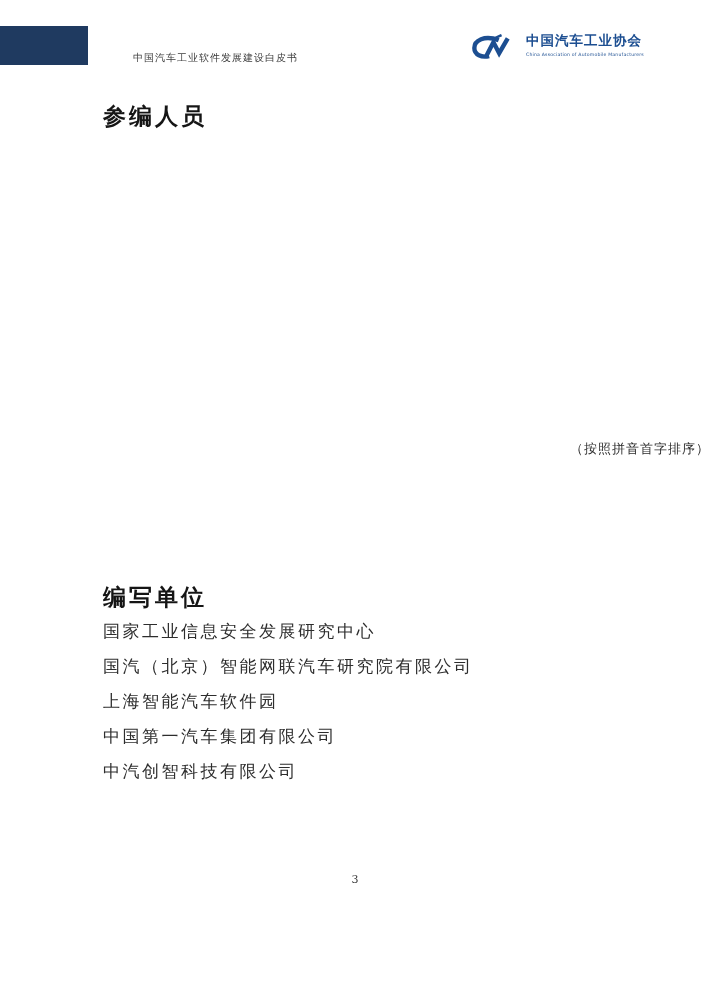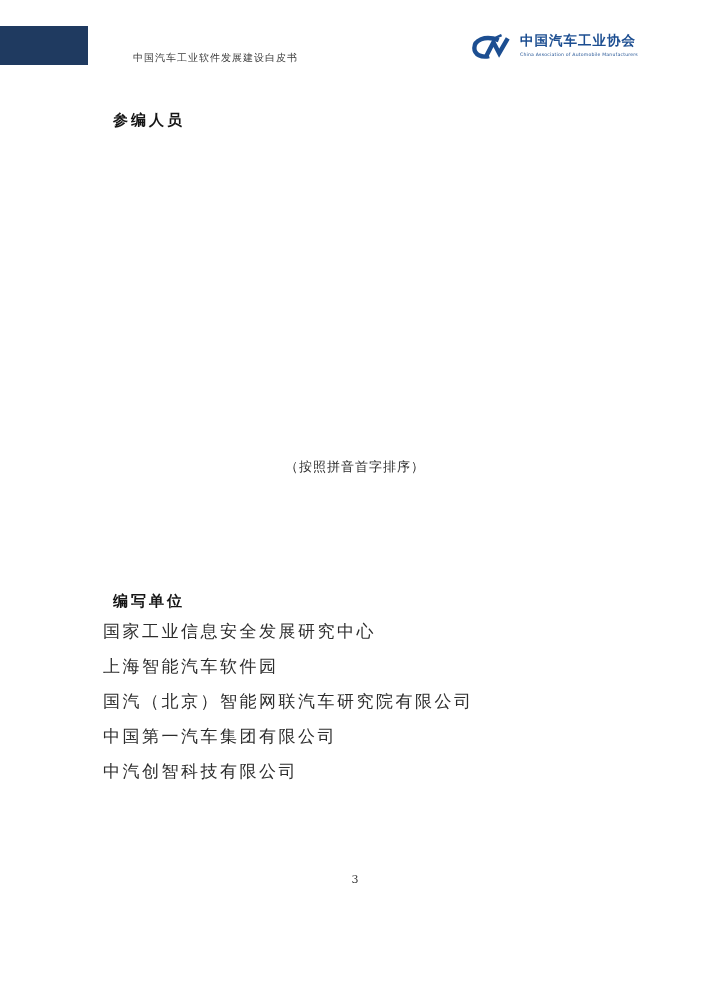--- a/index.html
+++ b/index.html
@@ -20,49 +20,49 @@
     position:absolute;left:0;top:26px;width:88px;height:39px;
     background:var(--accent-bar);
   }
   .doc-title{
     position:absolute;left:133px;top:51px;
     font-family:Liberation Mono, monospace;
     font-size:10px;color:#3c3c3c;letter-spacing:1px;
   }
   .logo{
     position:absolute;left:471px;top:32px;
-    display:flex;align-items:flex-start;gap:7px;
+    display:flex;align-items:flex-start;gap:13px;
   }
   .logo-mark{width:42px;height:25px;display:block;margin-top:2px;}
   .logo-text{display:flex;flex-direction:column;}
   .logo-cn{
     font-family:"DejaVu Sans",sans-serif;font-weight:bold;
     font-size:13.5px;color:var(--brand-blue);letter-spacing:1px;white-space:nowrap;
   }
   .logo-en{
     font-family:"DejaVu Sans",sans-serif;
     font-size:4.6px;color:var(--brand-blue);margin-top:1.5px;
     letter-spacing:0.2px;white-space:nowrap;
   }
   .section-heading{
-    position:absolute;left:103px;margin:10px;
+    position:absolute;left:103px;margin:0;
     font-family:"DejaVu Sans",sans-serif;font-weight:bold;
-    font-size:15px;color:var(--heading-text);letter-spacing:3px;
+    font-size:23px;color:var(--heading-text);letter-spacing:3px;
   }
   #contributors-heading{top:101px;}
   #authors-heading{top:582px;}
   .names{
     position:absolute;left:103px;top:136px;width:506px;margin:0;
     font-size:17.5px;line-height:37px;letter-spacing:1.9px;
     color:var(--text);
     text-align:justify;text-justify:inter-character;
   }
   .note{
-    position:absolute;left:0;top:458px;width:710px;
-    text-align:center;font-size:13px;color:var(--text);letter-spacing:1px;
+    position:absolute;left:0;top:440px;width:710px;
+    text-align:right;font-size:13px;color:var(--text);letter-spacing:1px;
   }
   .orgs{position:absolute;left:103px;top:614px;}
   .org-line{
     font-size:17px;line-height:35px;letter-spacing:2.5px;
     color:var(--text);white-space:nowrap;
   }
   .page-number{
     position:absolute;left:0;top:873px;width:710px;
     text-align:center;font-size:11px;color:#3a3a3a;
   }
@@ -90,21 +90,21 @@
 
   <h1 class="section-heading" id="contributors-heading">参编人员</h1>
 
 
   <div class="note">（按照拼音首字排序）</div>
 
   <h1 class="section-heading" id="authors-heading">编写单位</h1>
 
   <div class="orgs">
       <div class="org-line">国家工业信息安全发展研究中心</div>
+      <div class="org-line">国汽（北京）智能网联汽车研究院有限公司</div>
       <div class="org-line">上海智能汽车软件园</div>
-      <div class="org-line">国汽（北京）智能网联汽车研究院有限公司</div>
       <div class="org-line">中国第一汽车集团有限公司</div>
       <div class="org-line">中汽创智科技有限公司</div>
     </div>
 
   <div class="page-number">3</div>
 
 </div>
 
 </body></html>

